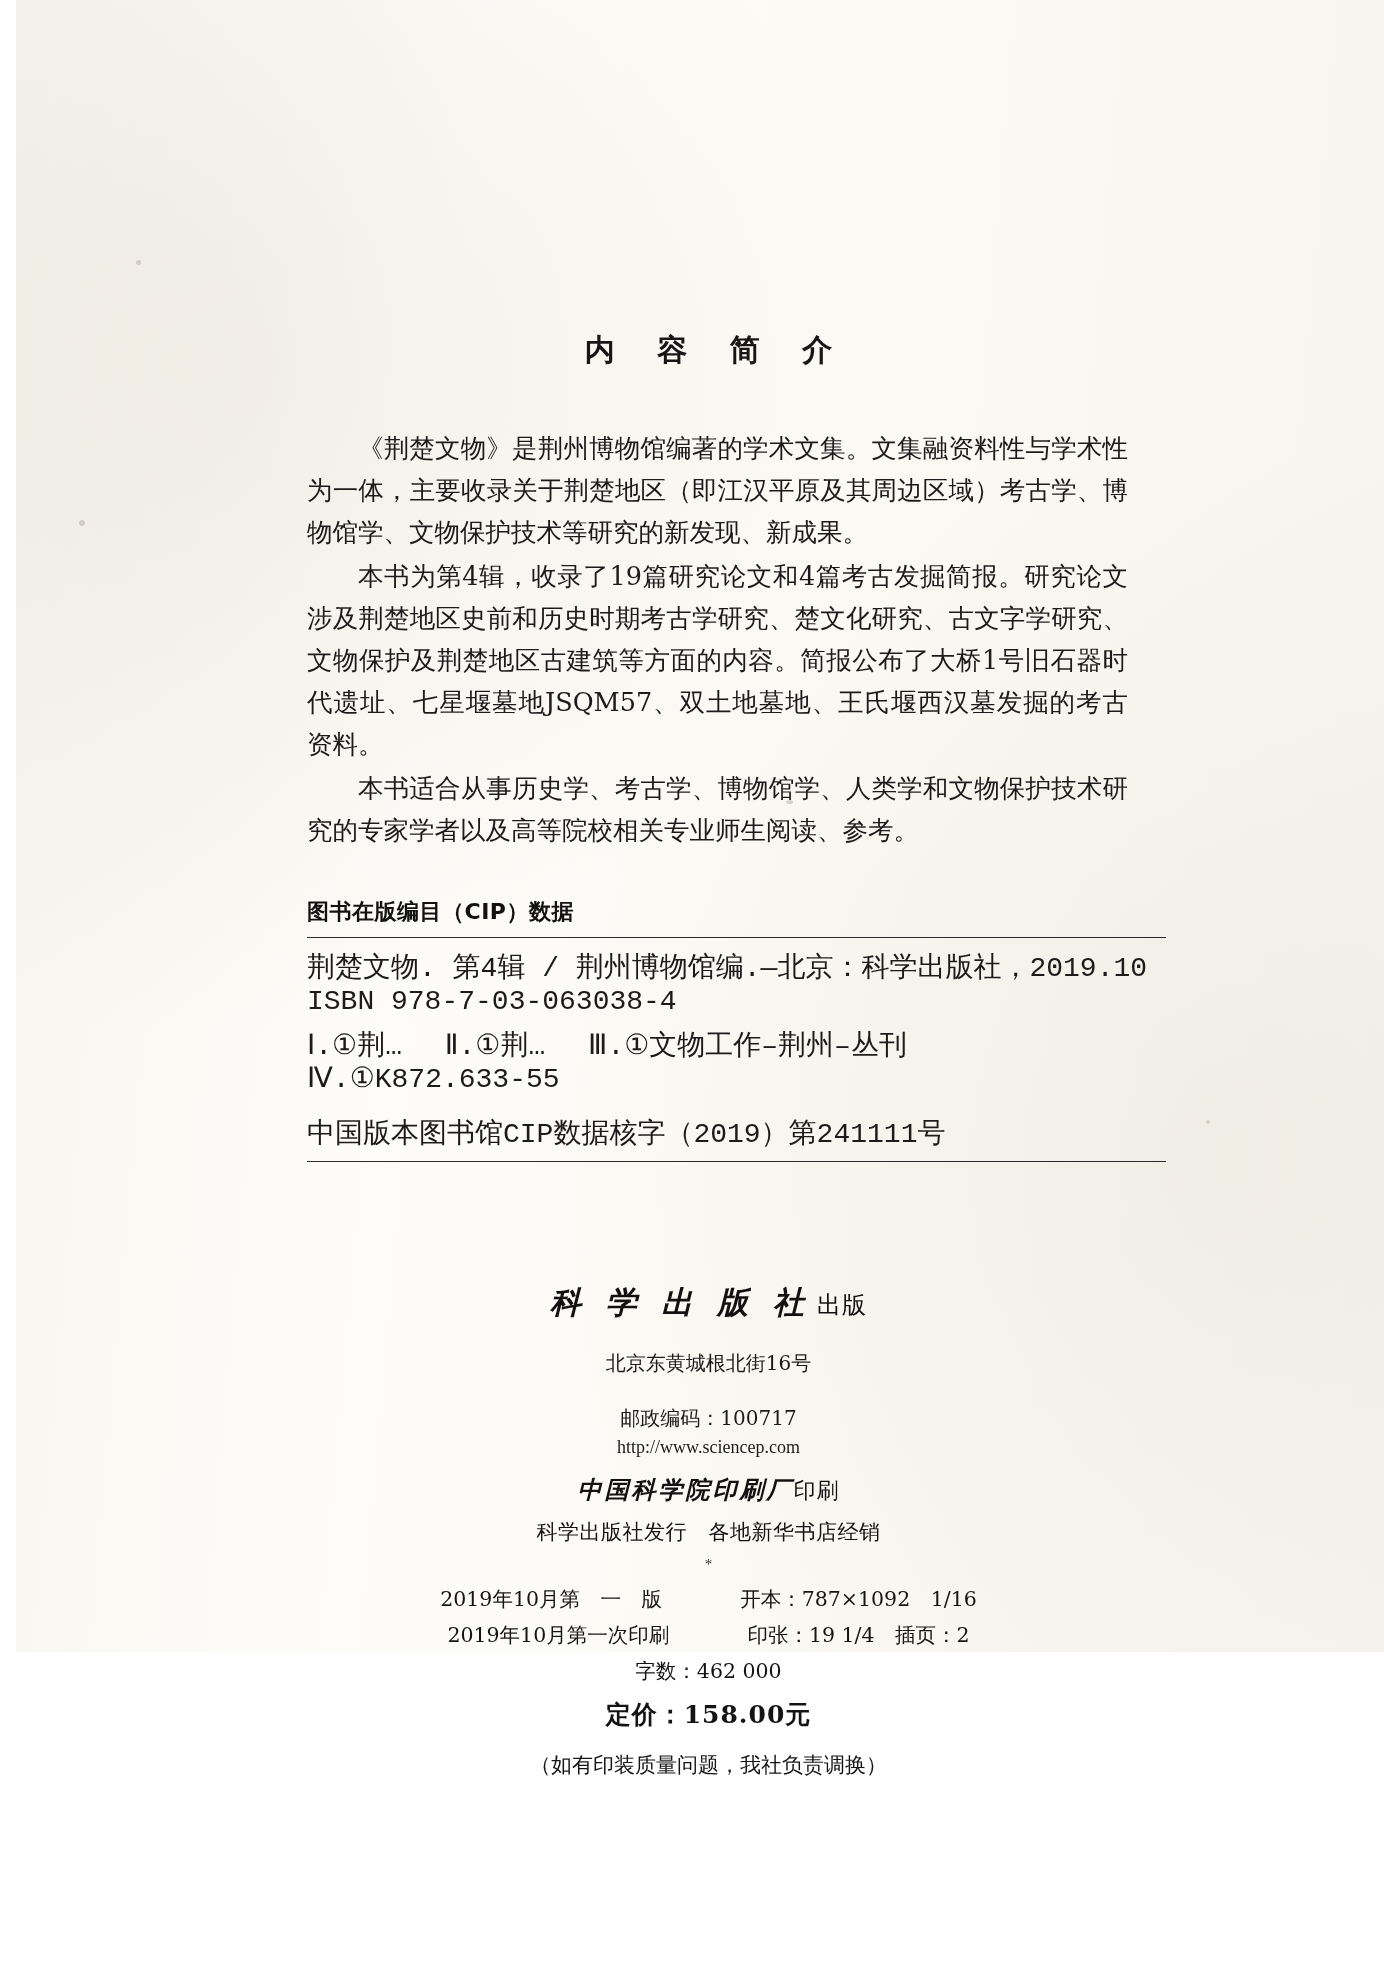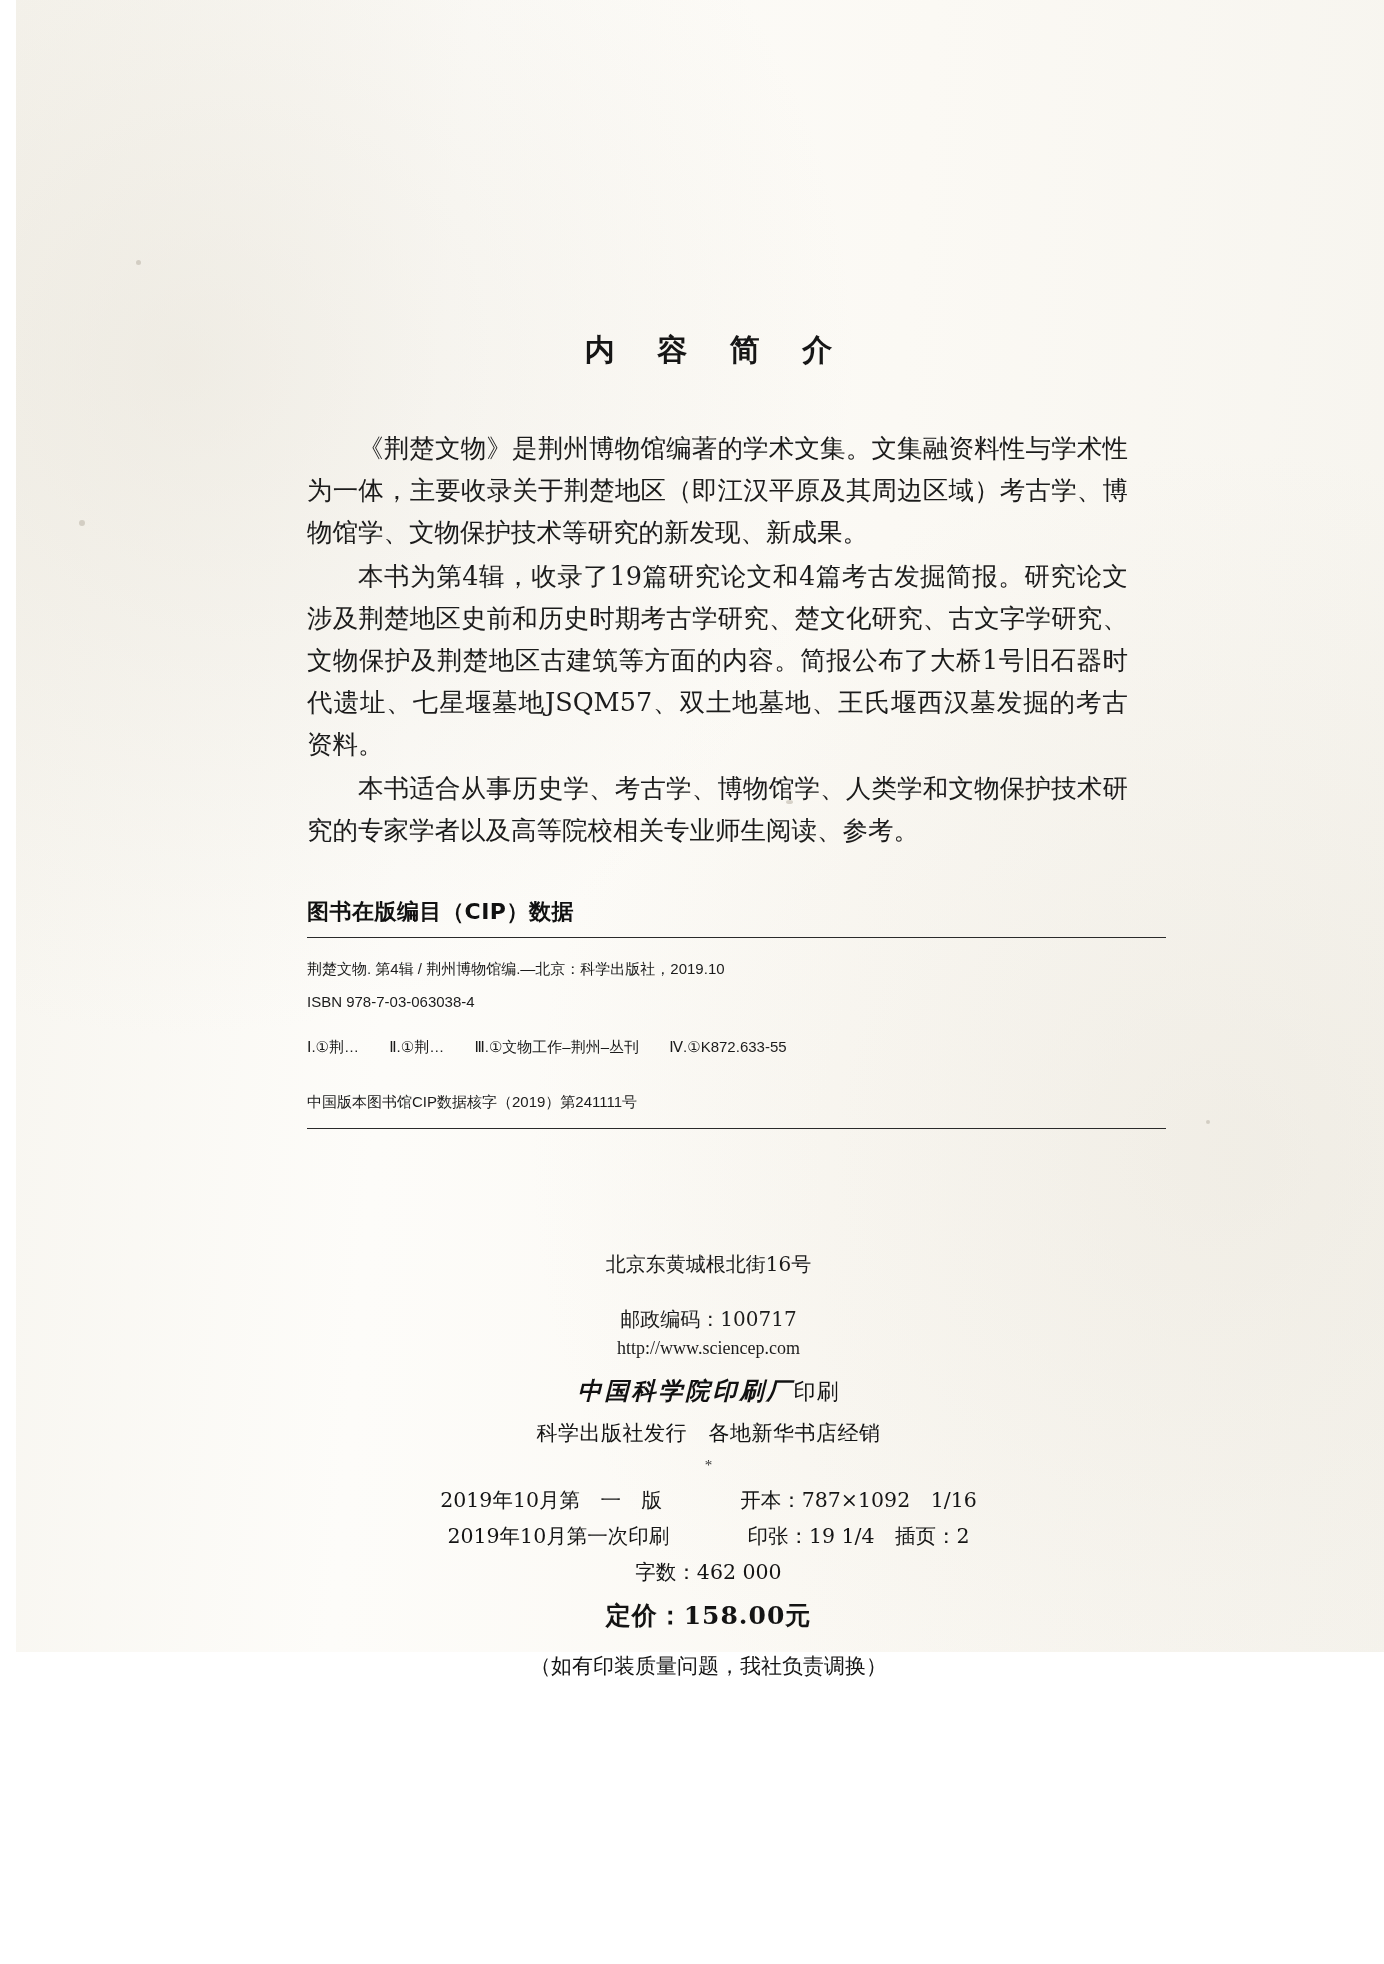--- a/index.html
+++ b/index.html
@@ -78,23 +78,23 @@
   .rule {
     border: 0;
     border-top: 1.6px solid #2a2a2a;
     margin: 0;
   }
   .rule.thin { border-top-width: 1.2px; }
   .cip-body {
     padding: 14px 0 10px 0;
   }
   .cip-body .line {
-    font-size: 15px;
+    font-size: 28px;
     line-height: 33px;
-    font-family: Liberation Sans, sans-serif;
+    font-family: Liberation Mono, monospace;
     color: #1b1b1b;
   }
   .cip-body .gap-top { margin-top: 12px; }
   .cip-body .gap-top2 { margin-top: 22px; }
   .cls-line span { margin-right: 26px; display: inline-block; }
 
   
   .credits {
     margin-top: 12px;
     text-align: center;
@@ -233,20 +233,23 @@
           <span>Ⅲ.①文物工作–荆州–丛刊</span>
           <span>Ⅳ.①K872.633-55</span>
         </div>
         <div class="line gap-top2">中国版本图书馆CIP数据核字（2019）第241111号</div>
       </div>
       <hr class="rule thin">
     </div>
 
 
     <div class="publisher">
+      <div class="press-line">
+        <span class="press-logo">科 学 出 版 社</span><span class="press-suffix">出版</span>
+      </div>
       <div class="addr">北京东黄城根北街16号</div>
       <div class="addr">邮政编码：100717</div>
       <div class="url">http://www.sciencep.com</div>
       <div class="printer">
         <span class="factory">中国科学院印刷厂</span><span class="suffix">印刷</span>
       </div>
       <div class="distrib">科学出版社发行　各地新华书店经销</div>
       <div class="star">*</div>
     </div>
 

